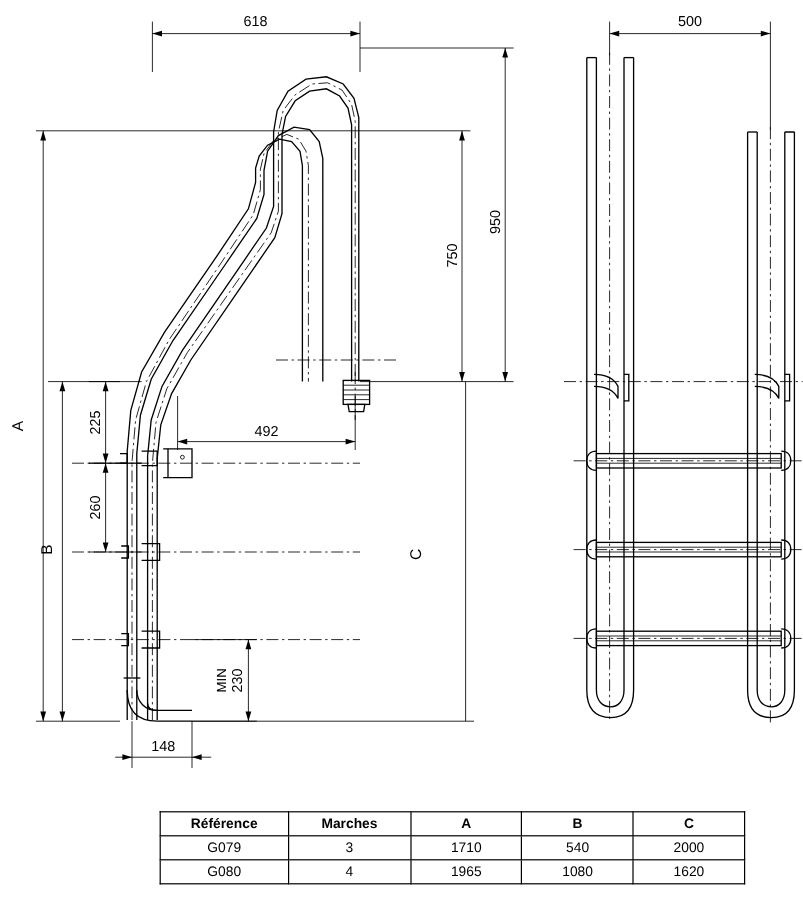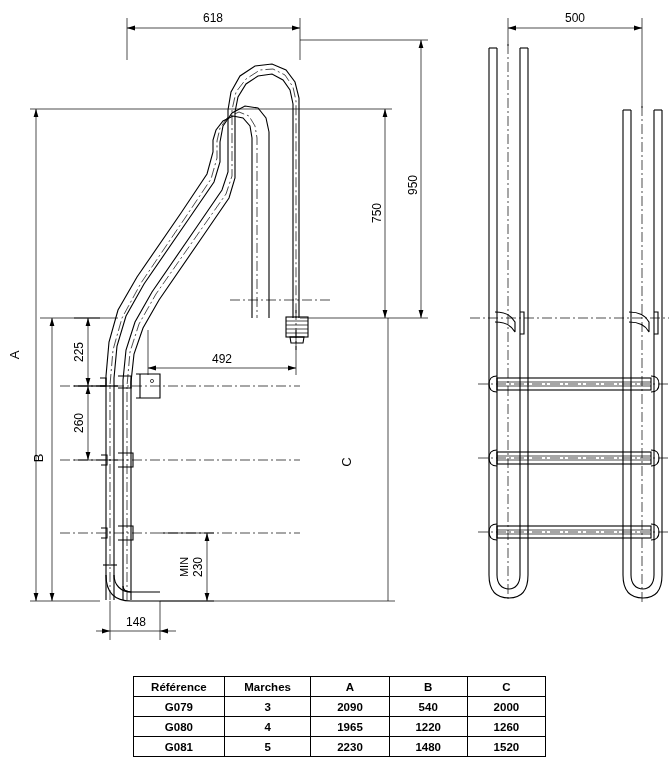--- a/index.html
+++ b/index.html
@@ -55,29 +55,29 @@
 
   
   #spec-table-wrap {
     position: absolute;
     left: 133px;
     top: 676px;
     width: 420px;
   }
   table.spec {
     border-collapse: collapse;
-    width: 413px;
+    width: 488px;
     font-size: 11.5px;
   }
   table.spec th, table.spec td {
     border: 1px solid #000;
     text-align: center;
     height: 19px;
     padding: 0;
-    font-weight: bold;
+    font-weight: normal;
   }
   table.spec th {
     font-weight: bold;
     font-size: 11.5px;
   }
   table.spec col.c0 { width: 92px; }
   table.spec col.c1 { width: 88px; }
   table.spec col.c2 { width: 80px; }
   table.spec col.c3 { width: 80px; }
   table.spec col.c4 { width: 80px; }
@@ -368,35 +368,28 @@
           <th>Marches</th>
           <th>A</th>
           <th>B</th>
           <th>C</th>
         </tr>
       </thead>
       <tbody>
         <tr>
           <td>G079</td>
           <td>3</td>
-          <td>2090</td>
+          <td>1710</td>
           <td>540</td>
           <td>2000</td>
         </tr>
         <tr>
           <td>G080</td>
           <td>4</td>
           <td>1965</td>
-          <td>1220</td>
-          <td>1260</td>
-        </tr>
-        <tr>
-          <td>G081</td>
-          <td>5</td>
-          <td>2230</td>
-          <td>1480</td>
-          <td>1520</td>
+          <td>1080</td>
+          <td>1620</td>
         </tr>
       </tbody>
     </table>
   </div>
 
 </div>
 
 </body></html>

